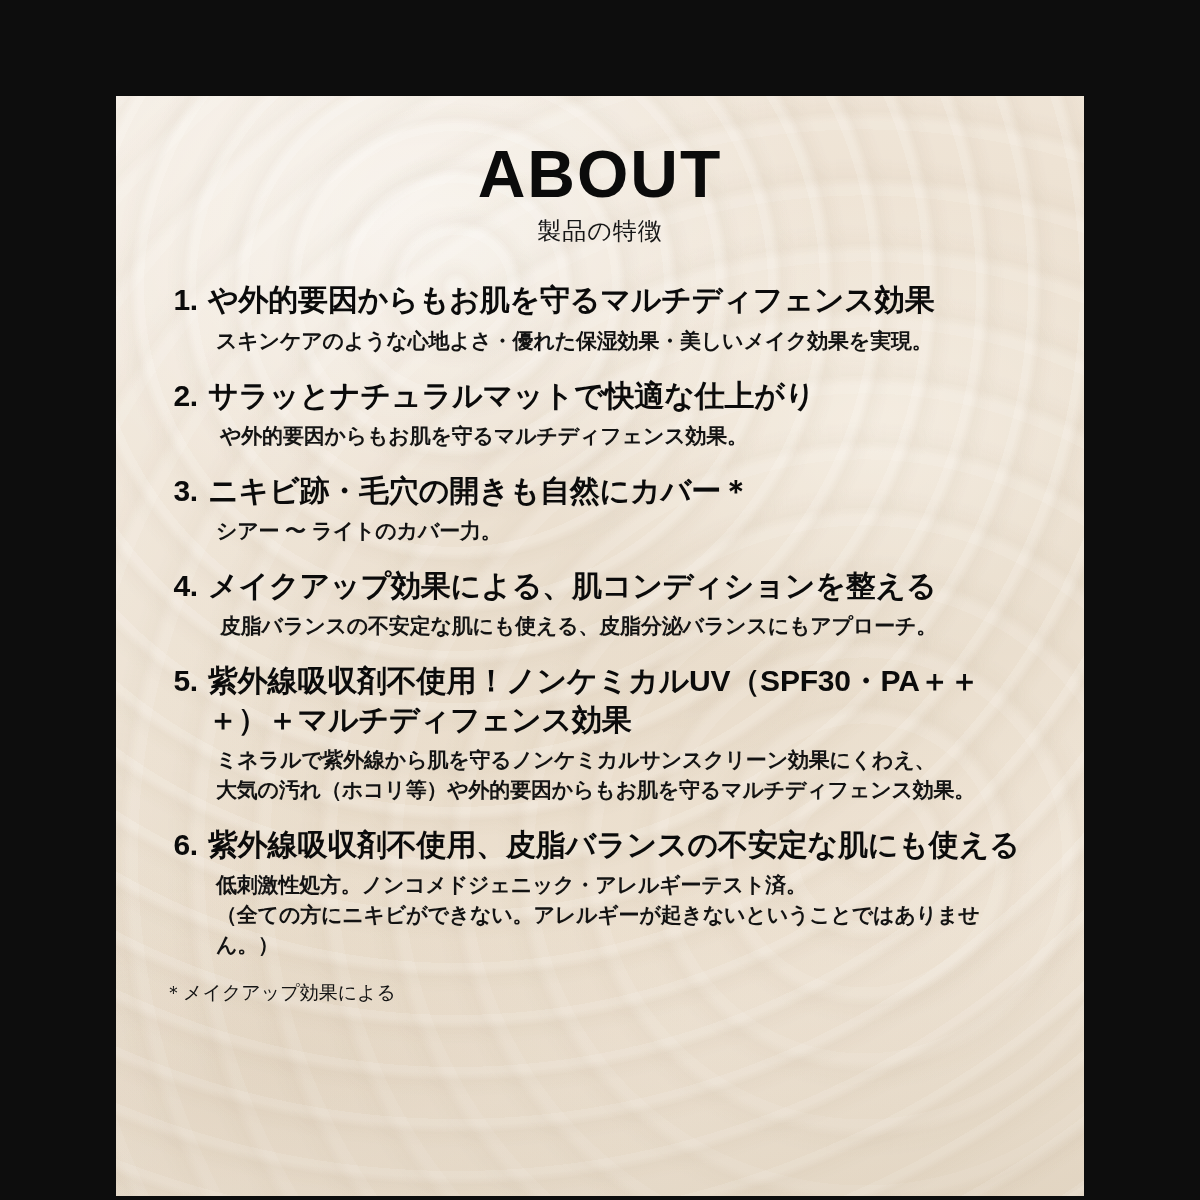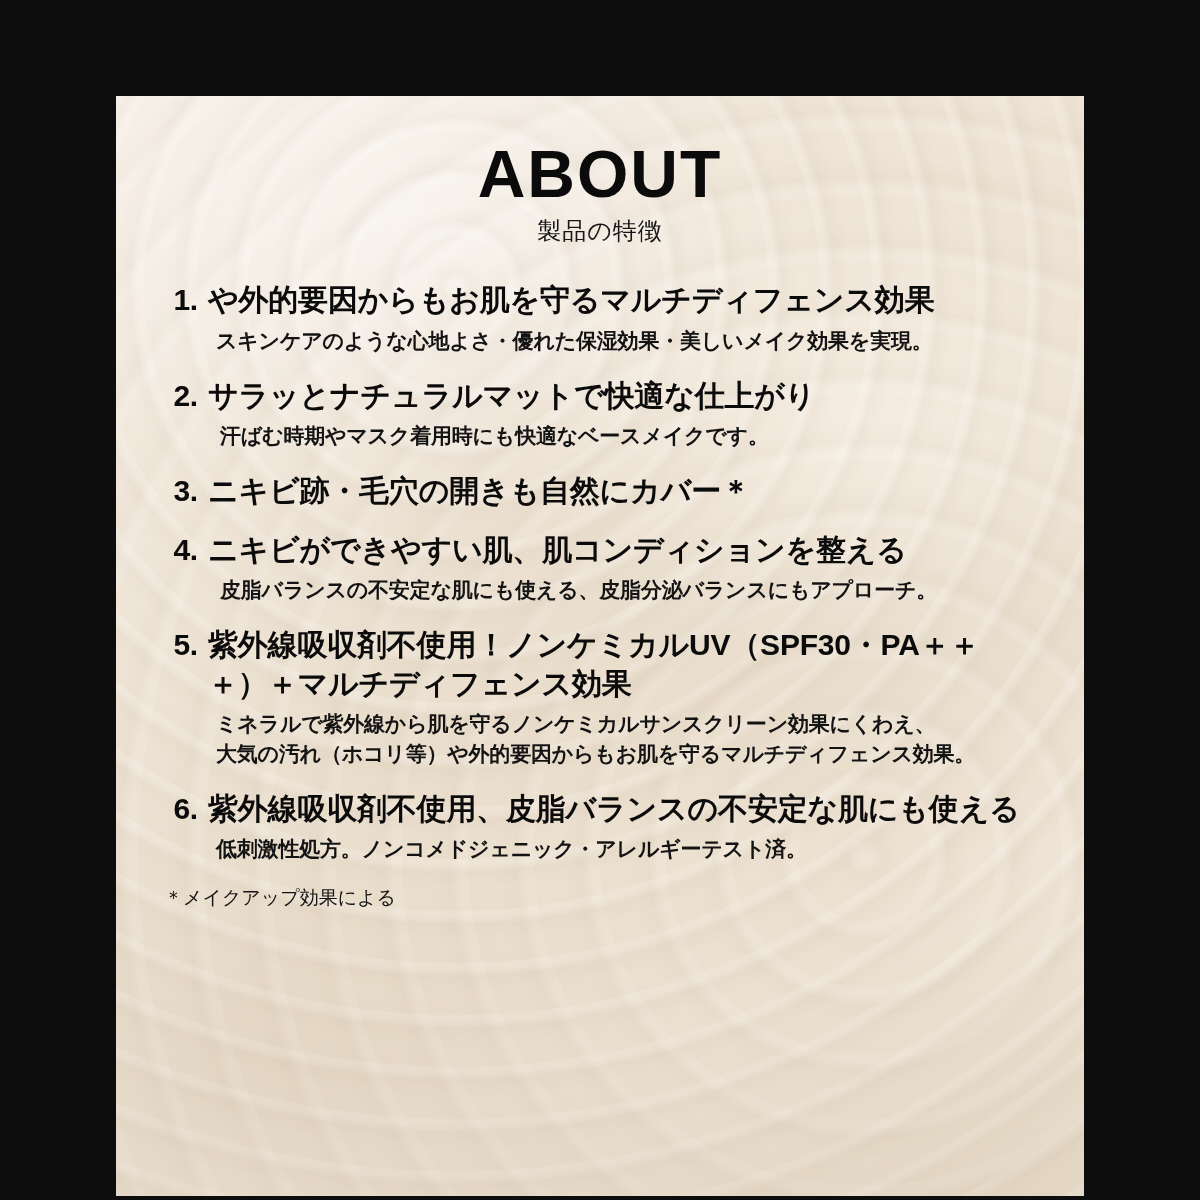--- a/index.html
+++ b/index.html
@@ -168,35 +168,38 @@
             <span class="line">スキンケアのような心地よさ・優れた保湿効果・美しいメイク効果を実現。</span>
           </div>
         </li>
 
         <li class="feature">
           <div class="feature-head">
             <span class="feature-num">2.</span>
             <span class="feature-title">サラッとナチュラルマットで快適な仕上がり</span>
           </div>
           <div class="feature-desc indent-more">
-            <span class="line">汗ばむ時期やマスク着用時にも快適なベースメイクです。</span>
+            <span class="line">や外的要因からもお肌を守るマルチディフェンス効果。</span>
           </div>
         </li>
 
         <li class="feature">
           <div class="feature-head">
             <span class="feature-num">3.</span>
             <span class="feature-title">ニキビ跡・毛穴の開きも自然にカバー＊</span>
           </div>
+          <div class="feature-desc">
+            <span class="line">シアー 〜 ライトのカバー力。</span>
+          </div>
         </li>
 
         <li class="feature">
           <div class="feature-head">
             <span class="feature-num">4.</span>
-            <span class="feature-title">ニキビができやすい肌、肌コンディションを整える</span>
+            <span class="feature-title">メイクアップ効果による、肌コンディションを整える</span>
           </div>
           <div class="feature-desc indent-more">
             <span class="line">皮脂バランスの不安定な肌にも使える、皮脂分泌バランスにもアプローチ。</span>
           </div>
         </li>
 
         <li class="feature">
           <div class="feature-head">
             <span class="feature-num">5.</span>
             <span class="feature-title">紫外線吸収剤不使用！ノンケミカルUV（SPF30・PA＋＋＋）＋マルチディフェンス効果</span>
@@ -207,20 +210,21 @@
           </div>
         </li>
 
         <li class="feature">
           <div class="feature-head">
             <span class="feature-num">6.</span>
             <span class="feature-title">紫外線吸収剤不使用、皮脂バランスの不安定な肌にも使える</span>
           </div>
           <div class="feature-desc">
             <span class="line">低刺激性処方。ノンコメドジェニック・アレルギーテスト済。</span>
+            <span class="line">（全ての方にニキビができない。アレルギーが起きないということではありません。）</span>
           </div>
         </li>
 
       </ul>
 
       <div class="footnote">＊メイクアップ効果による</div>
 
     </div>
   </div>
 </div>

